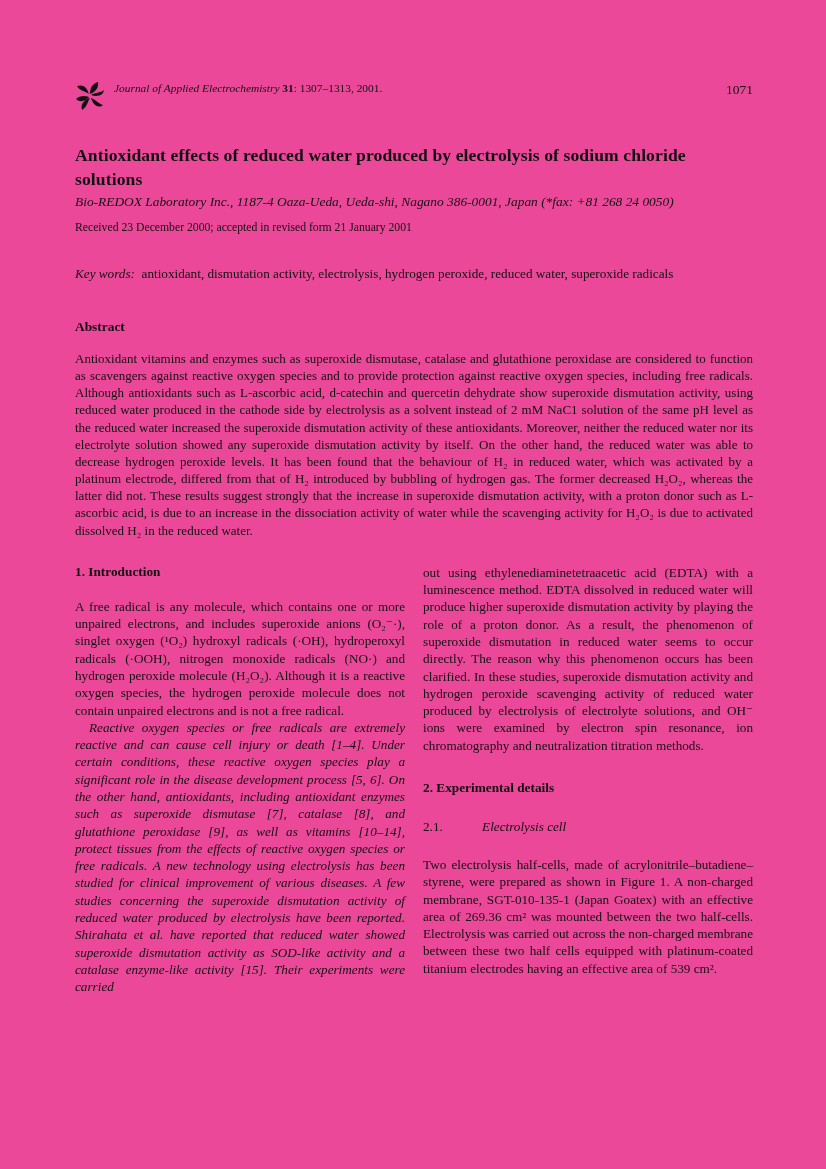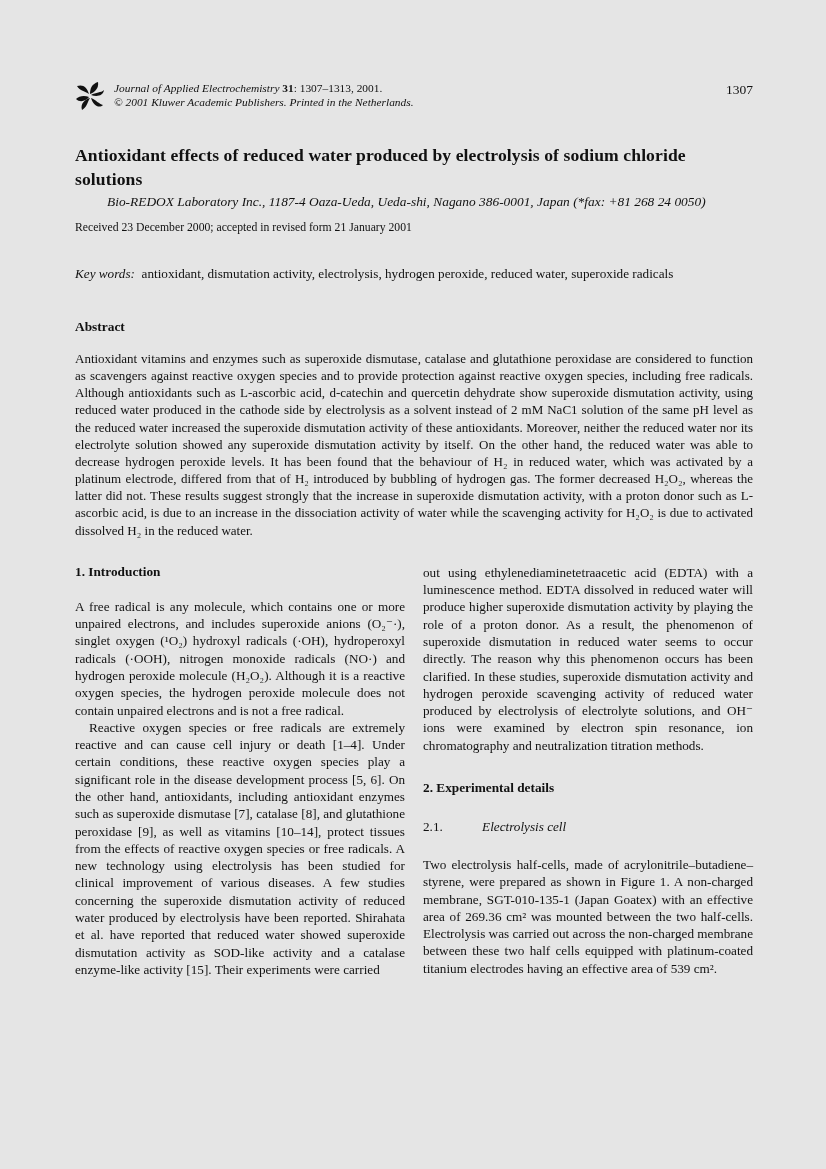--- a/index.html
+++ b/index.html
@@ -1,21 +1,21 @@
 <!DOCTYPE html>
 <html><head>
 <meta charset="utf-8">
 <style>
   * { margin: 0; padding: 0; box-sizing: border-box; }
   html, body { background: #ffffff; }
   .page {
     position: relative;
     width: 826px;
     height: 1169px;
-    background: #e5e5e5;
+    background: #ec4899;
     color: #111111;
     font-family: "Liberation Serif", "DejaVu Serif", serif;
     overflow: hidden;
   }
   .content {
     position: absolute;
     left: 75px;
     top: 80px;
     width: 678px;
   }
@@ -34,21 +34,21 @@
   .page-number { font-size: 13.5px; line-height: 15px; padding-top: 2px; }
   
   .paper-title {
     margin-top: 33px;
     font-size: 17.6px;
     font-weight: bold;
     line-height: 23.5px;
     letter-spacing: 0.1px;
   }
   .author-line { margin-top: 29px; font-size: 13.6px; }
-  .affiliation-line { margin-top: 3px; font-size: 13.4px; font-style: italic; margin-left: 32px; }
+  .affiliation-line { margin-top: 3px; font-size: 13.4px; font-style: italic; }
   .received-line { margin-top: 11px; font-size: 11.7px; }
   .keywords-line { margin-top: 32px; font-size: 13.2px; }
   .keywords-label { font-style: italic; }
   
   .abstract-heading { margin-top: 37px; font-size: 13.4px; font-weight: bold; }
   .abstract-text {
     margin-top: 15px;
     font-size: 13.0px;
     line-height: 17.15px;
     text-align: justify;
@@ -65,21 +65,21 @@
     line-height: 17.3px;
     text-align: justify;
   }
   .para-indent { text-indent: 14px; }
   .section-heading { font-size: 13.3px; font-weight: bold; }
   .intro-heading { margin-bottom: 18px; }
   .section2-heading { margin-top: 26px; }
   .subsection-heading { margin-top: 23px; font-size: 13.2px; margin-bottom: 21px; }
   .subsection-title { font-style: italic; margin-left: 36px; }
   .right-col .body-para.first { margin-top: 0; }
-  .left-col .body-para + .body-para { margin-top: 0; }
+  .left-col .body-para + .body-para { margin-top: 0; font-style: italic; }
 </style>
 </head>
 <body>
 
 <div class="page">
   <div class="content">
 
     <div class="header-row">
       <div class="header-left">
         <div class="logo-wrap">
@@ -89,24 +89,23 @@
               <path d="M15 13 C15 7, 17 3, 23 1 C24 7, 20 11, 15 13 Z"></path>
               <path d="M16 14 C21 11, 26 12, 29 9 C28 15, 22 16, 16 14 Z"></path>
               <path d="M14 16 C9 14, 4 15, 1 18 C5 22, 11 20, 14 16 Z"></path>
               <path d="M15 17 C12 22, 12 26, 7 29 C5 23, 10 18, 15 17 Z"></path>
               <path d="M16 17 C21 19, 24 23, 28 24 C24 28, 18 24, 16 17 Z"></path>
             </g>
           </svg>
         </div>
         <div class="header-lines">
           <div><span class="journal-name">Journal of Applied Electrochemistry</span> <span class="journal-volume">31</span><span>: 1307–1313, 2001.</span></div>
-          <div class="copyright-line">© 2001 Kluwer Academic Publishers. Printed in the Netherlands.</div>
         </div>
       </div>
-      <div class="page-number">1307</div>
+      <div class="page-number">1071</div>
     </div>
 
     <h1 class="paper-title">Antioxidant effects of reduced water produced by electrolysis of sodium chloride solutions</h1>
 
     <div class="affiliation-line">Bio-REDOX Laboratory Inc., 1187-4 Oaza-Ueda, Ueda-shi, Nagano 386-0001, Japan (*fax: +81 268 24 0050)</div>
     <div class="received-line">Received 23 December 2000; accepted in revised form 21 January 2001</div>
 
     <div class="keywords-line"><span class="keywords-label">Key words:</span>&nbsp; <span>antioxidant, dismutation activity, electrolysis, hydrogen peroxide, reduced water, superoxide radicals</span></div>
 
     <div class="abstract-heading">Abstract</div>

